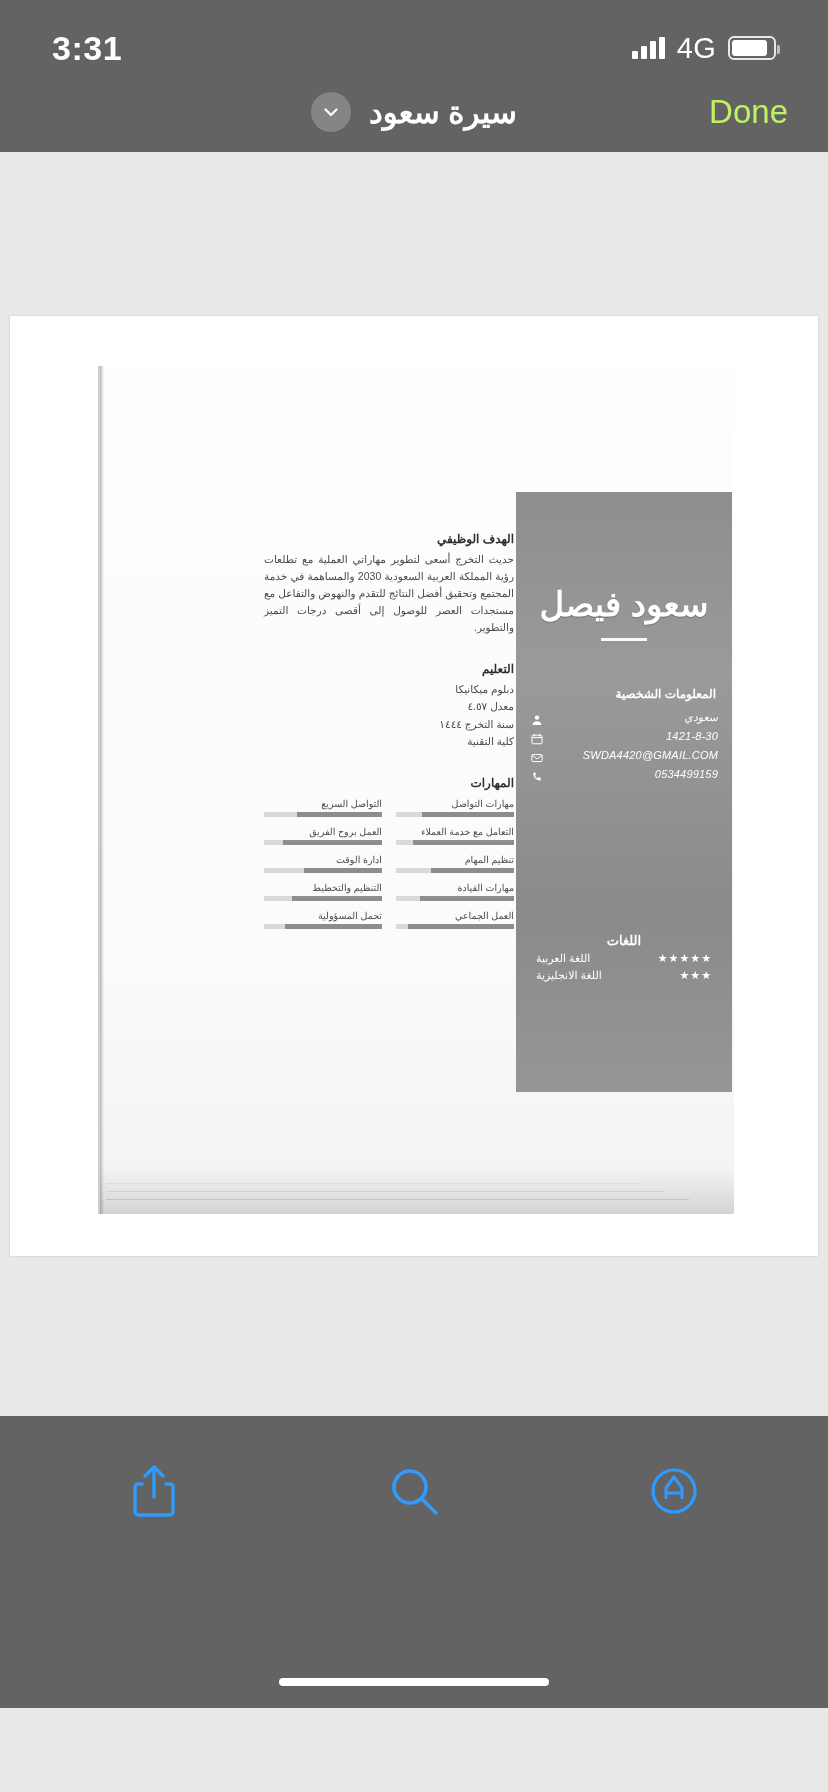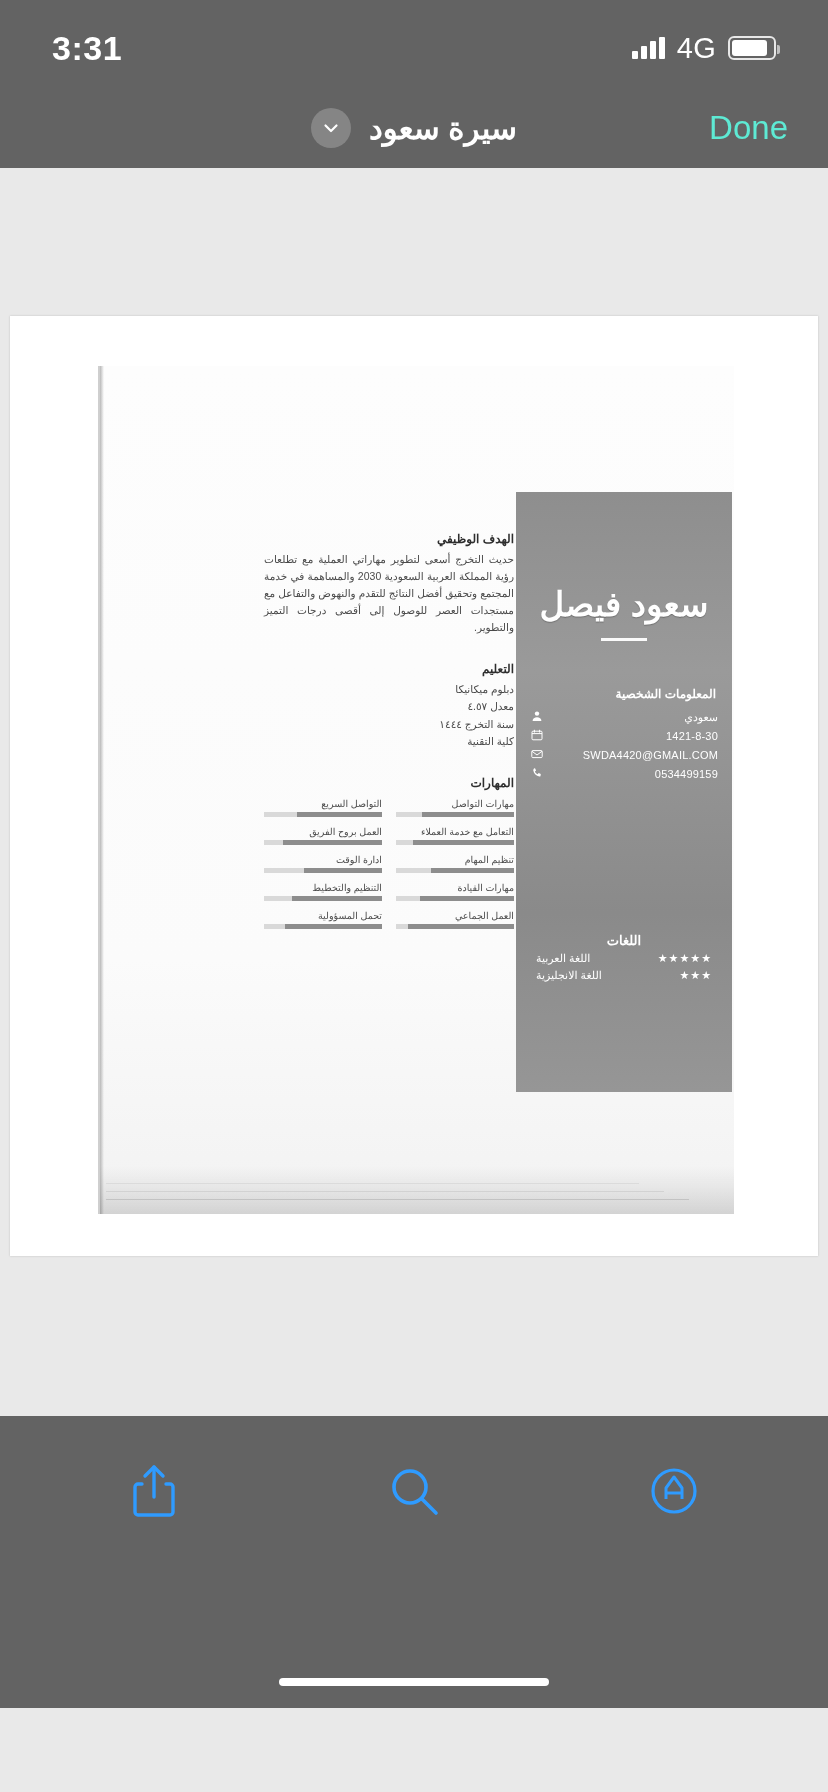--- a/index.html
+++ b/index.html
@@ -94,21 +94,21 @@
     display: block;
     height: 100%;
     width: 88%;
     background: #ffffff;
     border-radius: 3px;
   }
 
   
   .navbar {
     position: absolute;
-    top: 88px; left: 0;
+    top: 72px; left: 0;
     width: 828px;
     height: 80px;
     background: #636363;
     display: flex;
     align-items: center;
     justify-content: center;
     box-sizing: border-box;
   }
   .nav-title-wrap {
     display: flex;
@@ -129,21 +129,21 @@
     display: flex;
     align-items: center;
     justify-content: center;
   }
   .chevron-btn svg { display: block; }
   .nav-done {
     position: absolute;
     right: 40px;
     top: 50%;
     transform: translateY(-50%);
-    color: #5eead4;
+    color: #bef264;
     font-size: 33px;
     font-weight: 400;
   }
 
   
   .doc-area {
     position: absolute;
     top: 168px;
     left: 0;
     width: 828px;
@@ -240,24 +240,25 @@
     text-align: right;
     padding-right: 2px;
   }
   .cv-contact {
     margin-top: 8px;
     font-size: 11px;
     line-height: 1.55;
   }
   .cv-row {
     display: flex;
-    align-items: flex-start;
+    align-items: flex-end;
     justify-content: flex-start;
     gap: 23px;
     margin-bottom: 2px;
+    font-style: italic;
   }
   .cv-row .val { flex: 1; text-align: right; letter-spacing: 0.2px; }
   .cv-ic {
     width: 13px;
     height: 13px;
     flex: none;
     display: flex;
     align-items: center;
     justify-content: center;
   }

